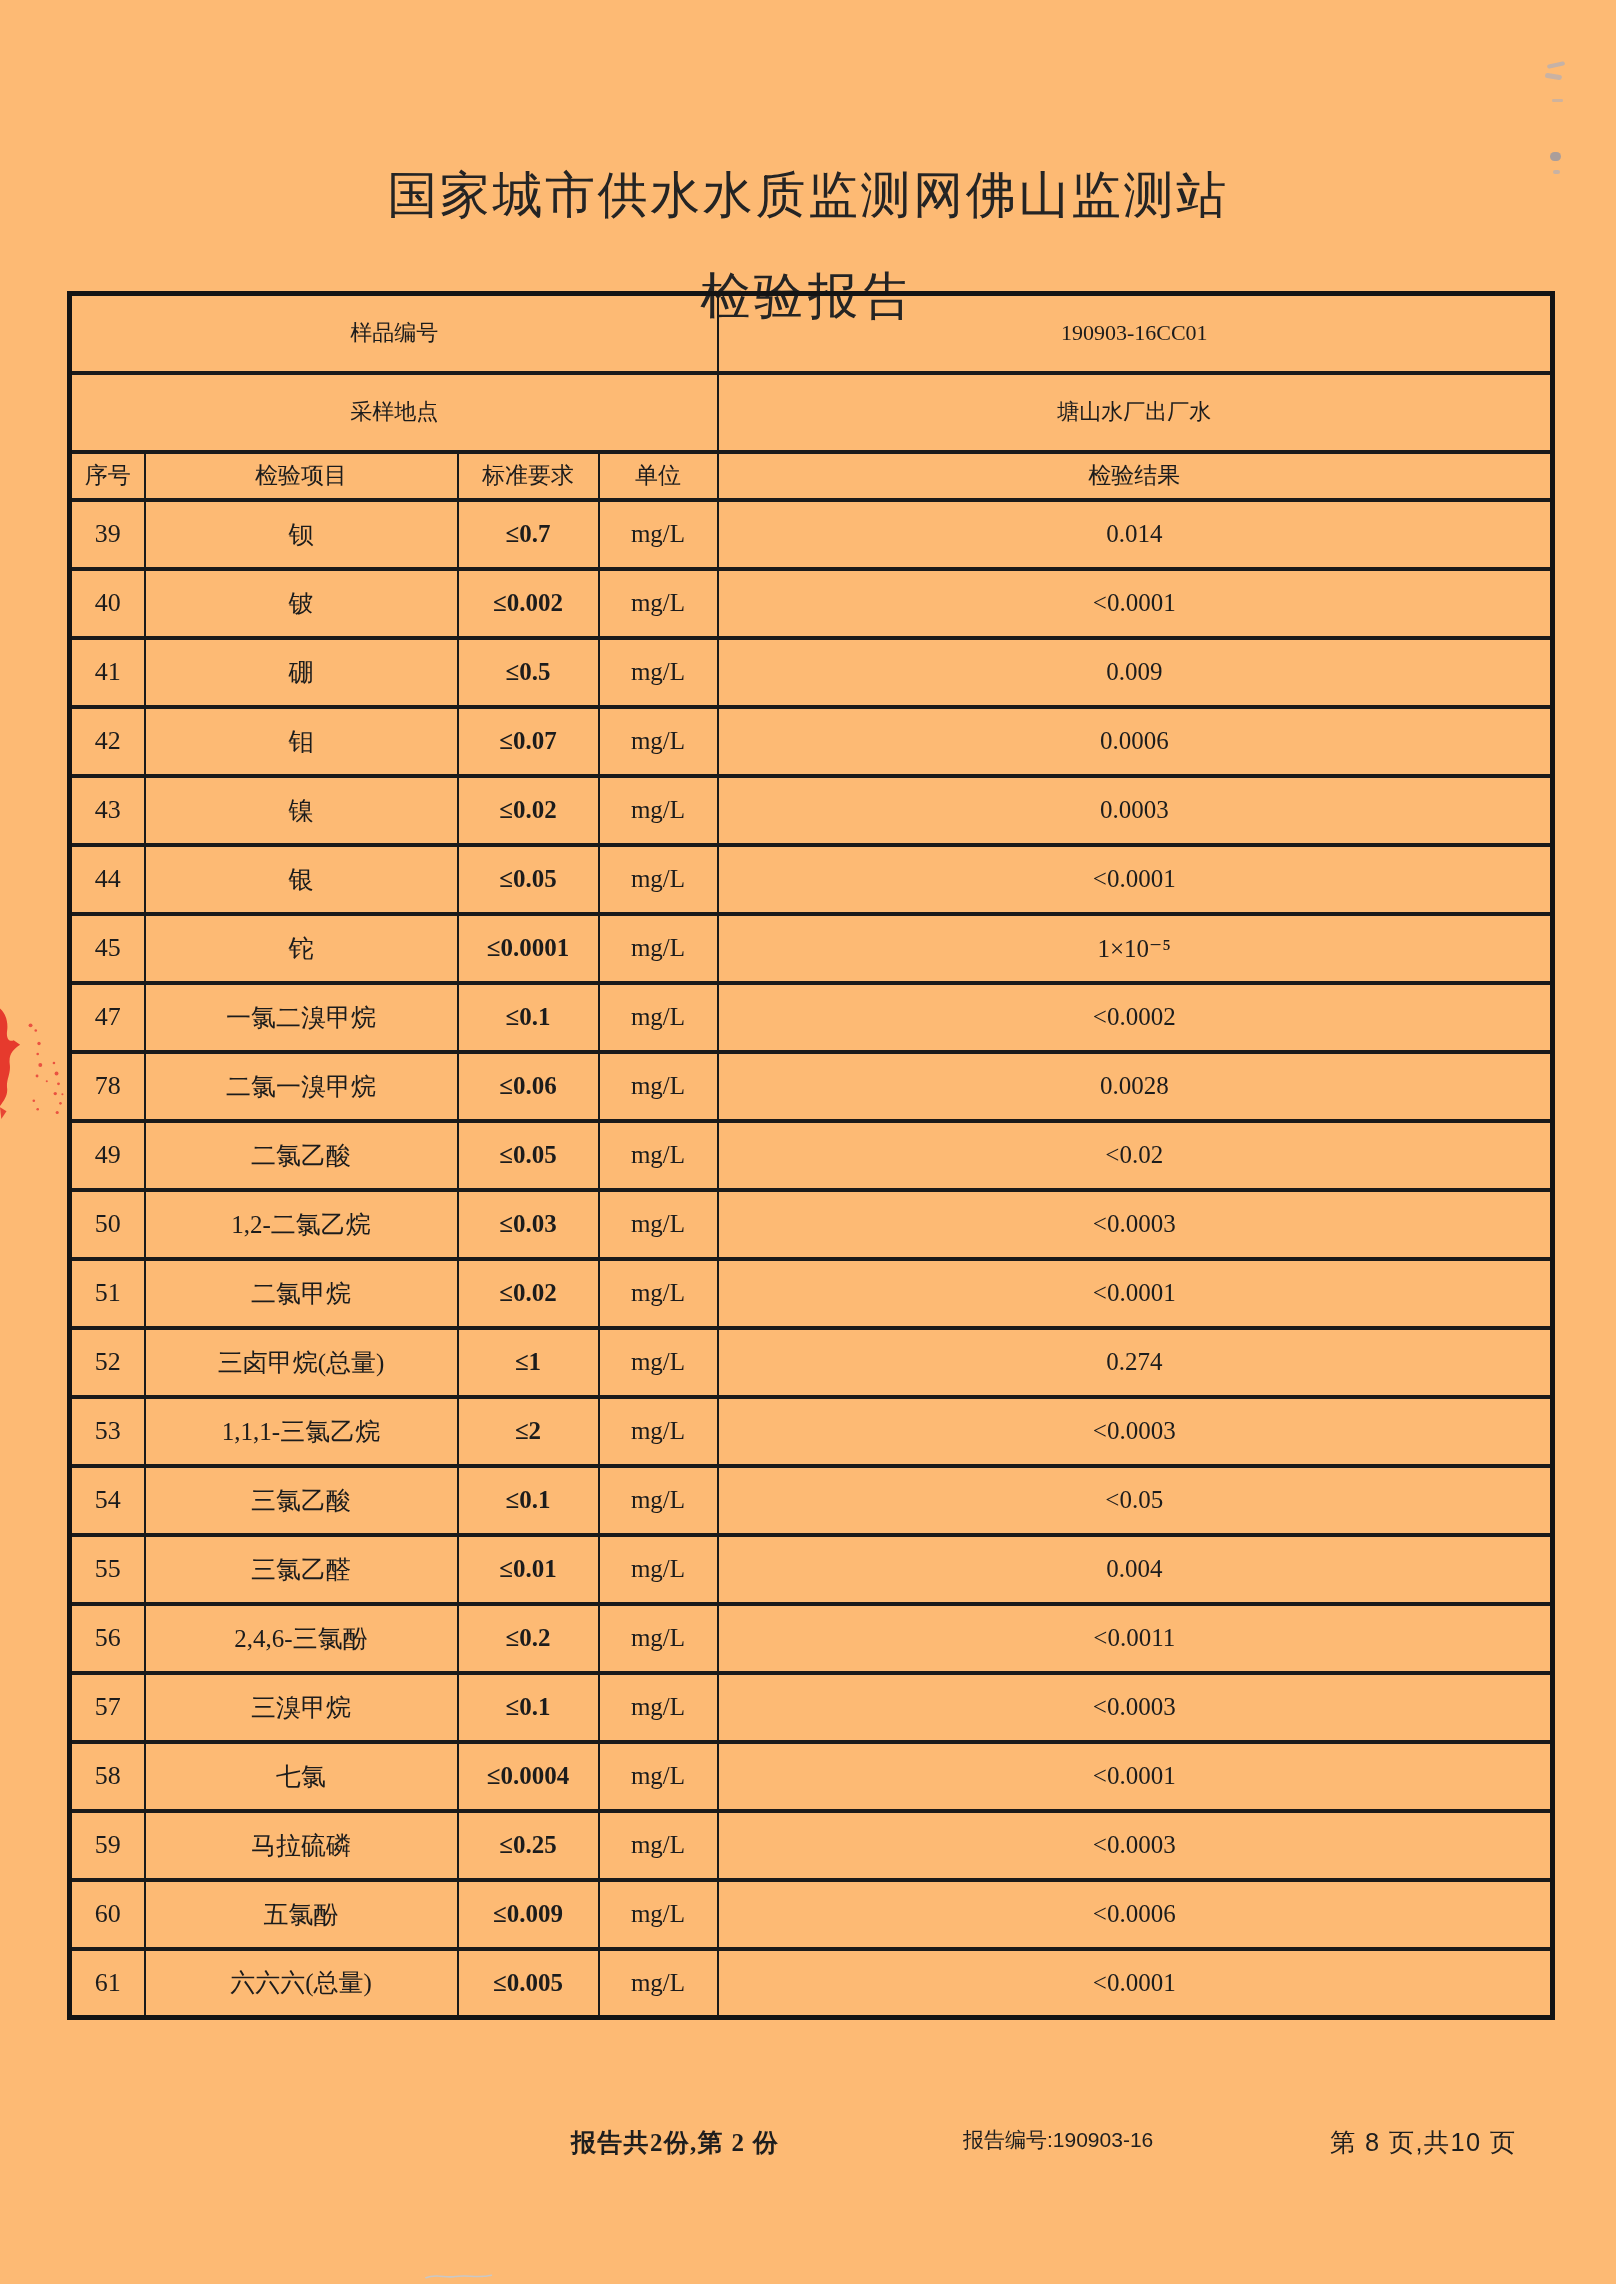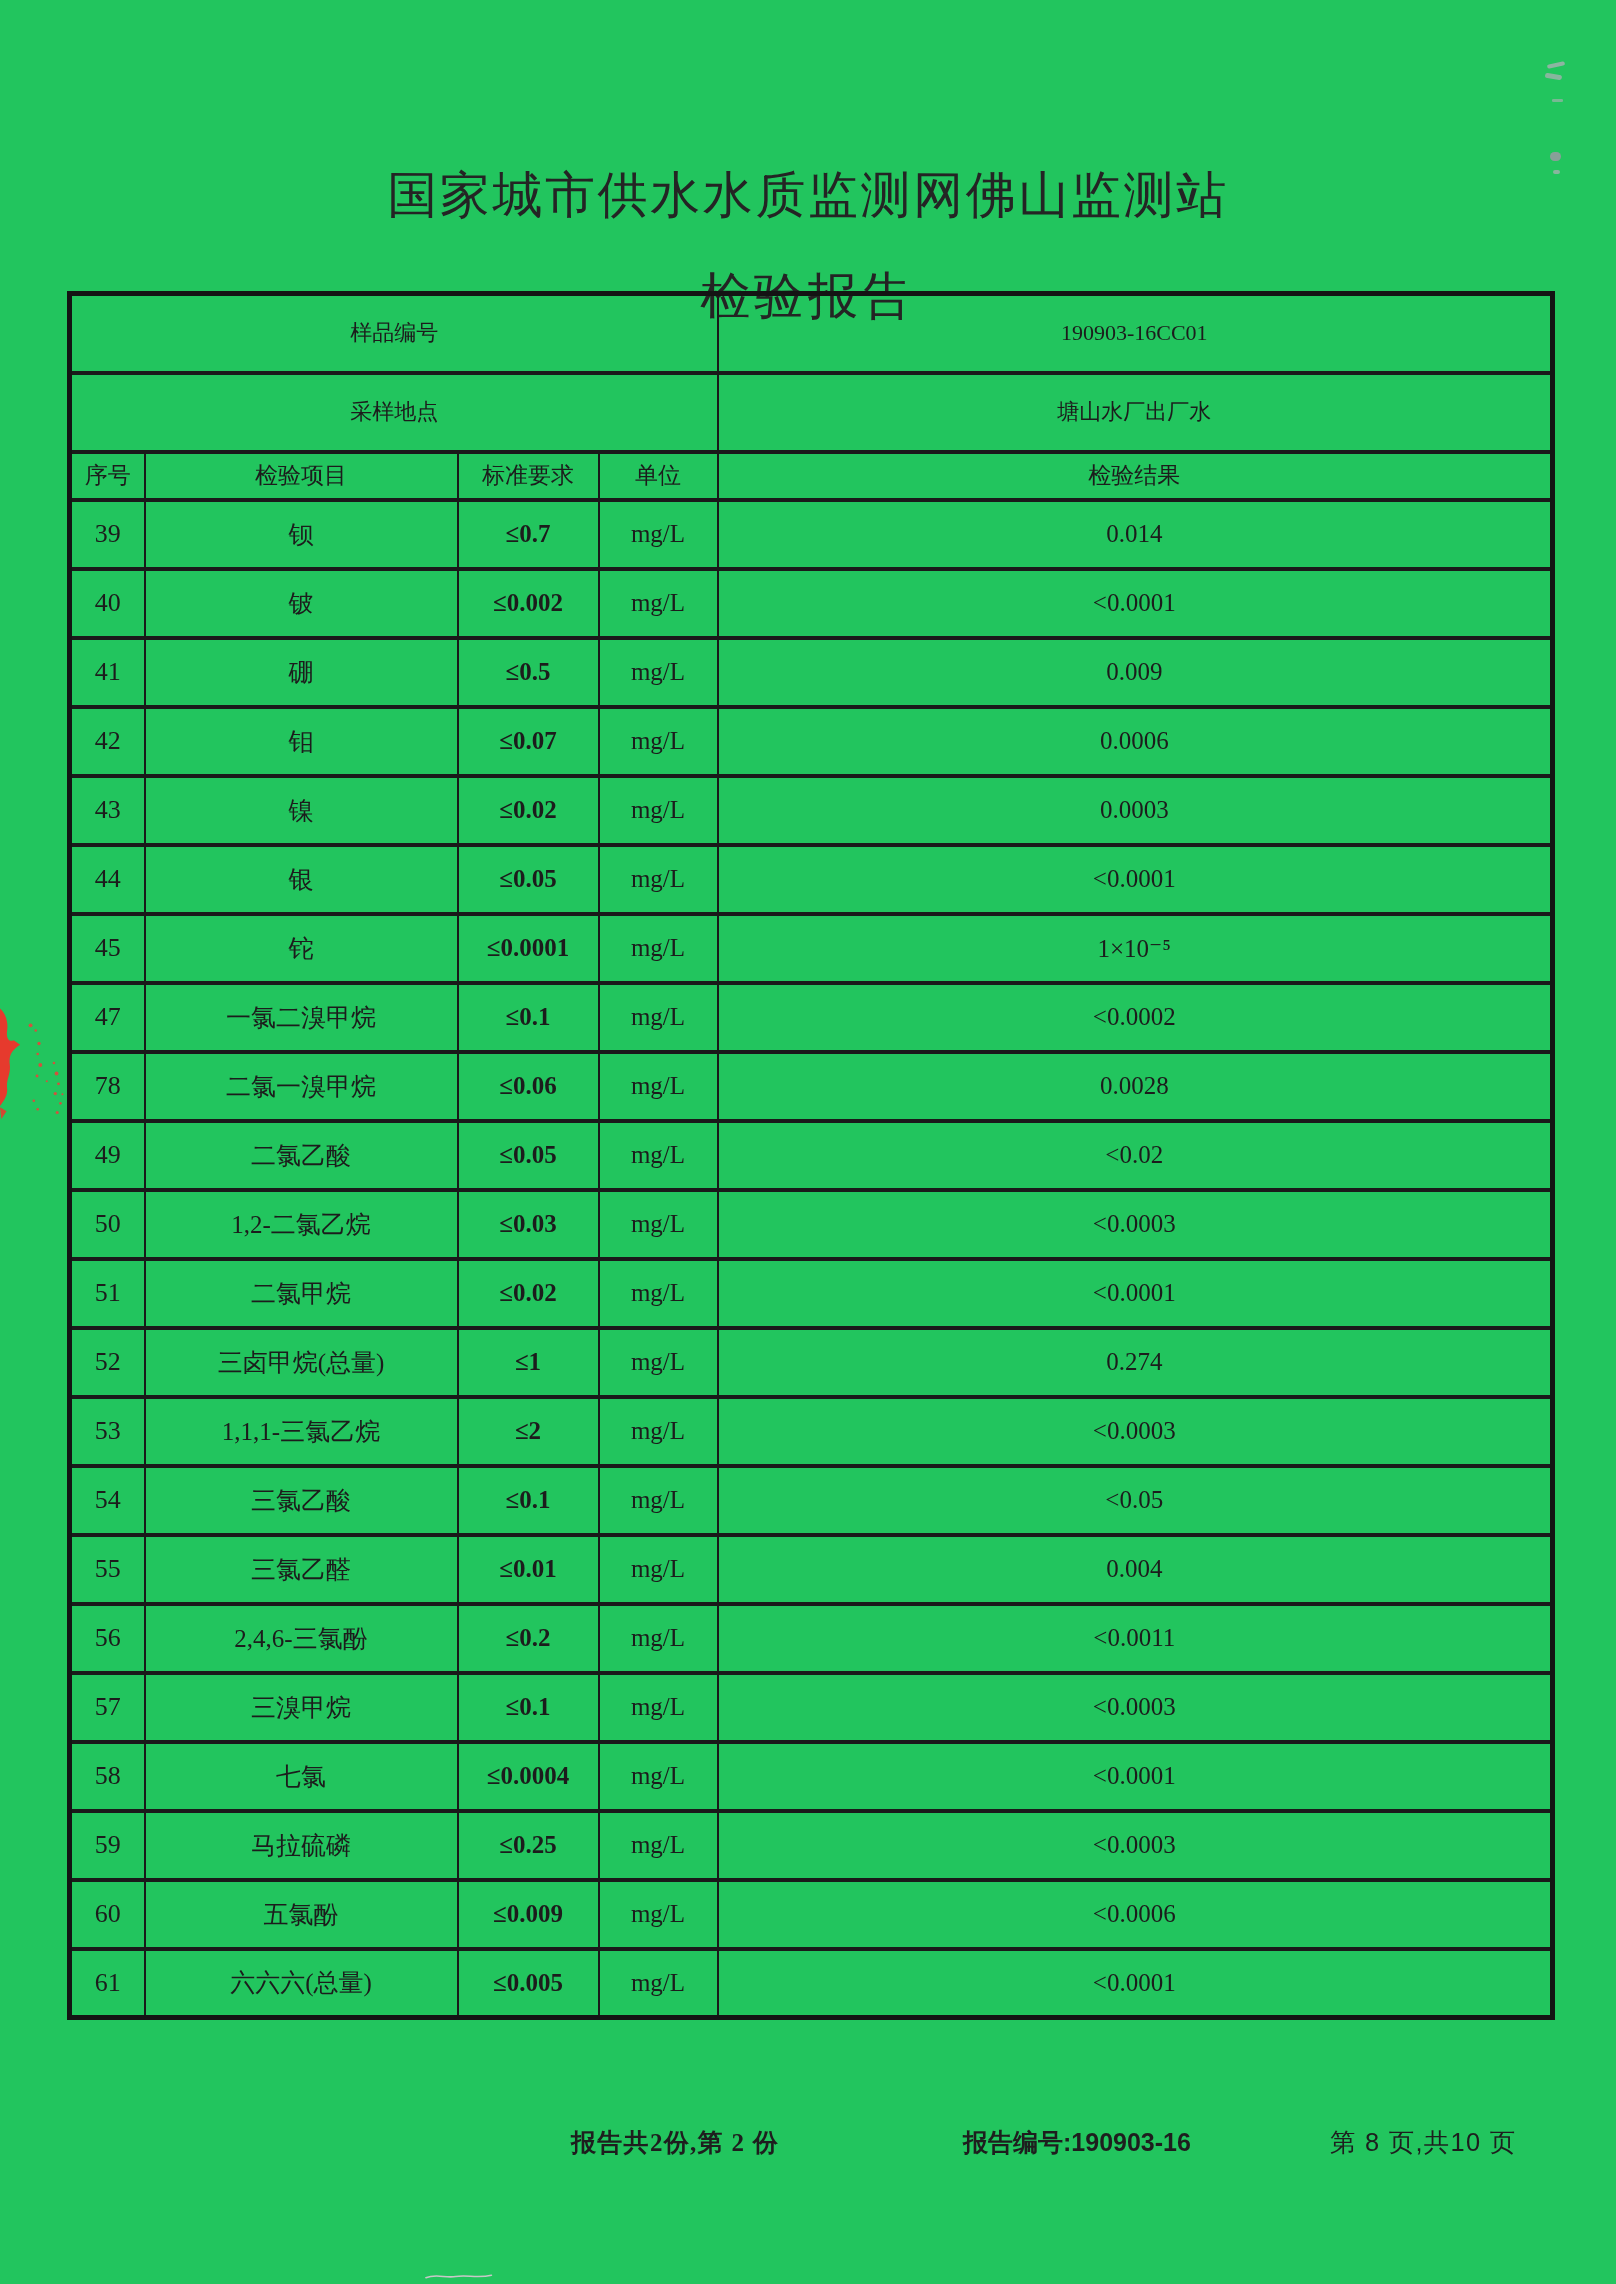--- a/index.html
+++ b/index.html
@@ -1,19 +1,19 @@
 <!DOCTYPE html>
 <html style="font-size:10.4px"><head>
 <meta charset="utf-8">
 <style>
   html,body{margin:0;padding:0;background:#d9d9d9;}
   .page{
     position:relative;
     width:1616px;height:2284px;
-    background:#22c55e;
+    background:#fdba74;
     font-family:"Liberation Serif","DejaVu Serif",serif;
     color:#1c1c1c;
     overflow:hidden;
   }
   .title-line1{
     position:absolute;top:162px;left:0;width:1616px;
     text-align:center;font-size:50px;letter-spacing:2.6px;
     color:#242424;white-space:nowrap;
   }
   .title-line2{
@@ -44,21 +44,21 @@
   #rows td.c-no{font-size:26px;}
   #rows td.c-std{font-size:25px;font-weight:bold;}
   .footer{
     position:absolute;top:2126px;left:0;width:1616px;height:34px;
     font-size:25px;color:#1e1e1e;
   }
   .f-copies{position:absolute;left:571px;letter-spacing:1.3px;font-weight:bold;}
   .f-no{
     position:absolute;left:963px;
     font-family:"Liberation Sans","DejaVu Sans",sans-serif;
-    font-weight:bold;font-size:25px;
+    font-weight:normal;font-size:21px;
   }
   .f-page{
     position:absolute;left:1330px;
     font-family:"Liberation Sans","DejaVu Sans",sans-serif;
     font-weight:normal;font-size:25.4px;letter-spacing:1.3px;
   }
   .red-ink{position:absolute;left:0;top:1003px;}
   .pencil{position:absolute;left:423px;top:2270px;}
   .smudge{position:absolute;background:#b2afb8;}
   .s1{left:1547px;top:63px;width:18px;height:3.9px;border-radius:2px;transform:rotate(-12deg);opacity:.75;}

